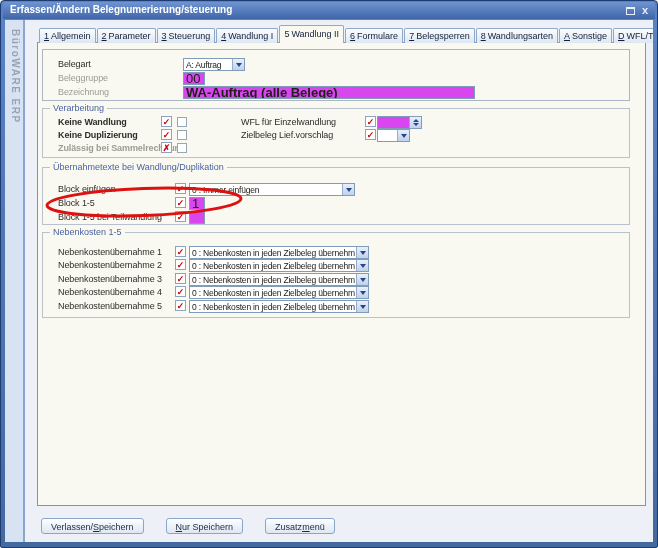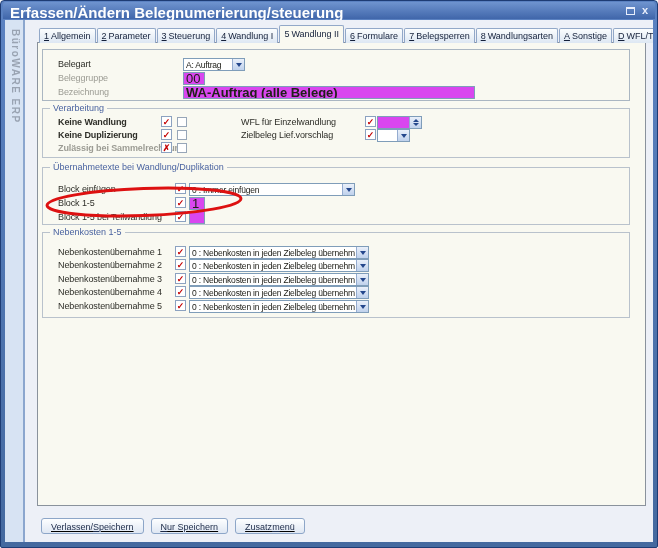--- a/index.html
+++ b/index.html
@@ -5,21 +5,21 @@
   html,body{margin:0;padding:0;background:#fff;}
   body{font-family:"Liberation Sans", sans-serif;}
   *{box-sizing:border-box;}
 
   .window{position:relative;width:658px;height:548px;margin:0;
     background:linear-gradient(#5b82c2,#44699f);
     border:1px solid #1e3c74;border-radius:4px 4px 2px 2px;overflow:hidden;}
 
   .titlebar{position:absolute;left:2px;top:1px;right:2px;height:17px;
     background:linear-gradient(#6f94cf,#4066aa);border-radius:3px 3px 0 0;color:#fff;}
-  .title-text{position:absolute;left:7px;top:2px;font-size:15px;font-weight:bold;white-space:nowrap;text-align:right;}
+  .title-text{position:absolute;left:7px;top:2px;font-size:10px;font-weight:bold;white-space:nowrap;text-align:right;}
   .tb-icons{position:absolute;right:7px;top:3px;display:flex;gap:7px;align-items:center;height:11px;}
   .max-ico{width:9px;height:8px;border:1px solid #e8eefc;border-top:2px solid #e8eefc;}
   .close-ico{font-size:11px;font-weight:bold;line-height:11px;color:#e8eefc;}
 
   .client{position:absolute;left:4px;top:19px;right:4px;bottom:5px;background:#edf0f7;overflow:hidden;}
 
   .sidestrip{position:absolute;left:0;top:0;bottom:0;width:20px;background:#d7e3f3;border-right:2px solid #8ba6ce;}
   .vtext{position:absolute;left:16px;top:9px;transform:rotate(90deg);transform-origin:0 0;
     font-size:10px;font-weight:bold;color:#99a3b2;letter-spacing:1.5px;white-space:nowrap;}
 
@@ -66,21 +66,21 @@
   #fields-box .lbl{left:15px;}
   #verarbeitung-box{top:65px;height:50px;}
   #uebernahme-box{top:124px;height:58px;}
   #nebenkosten-box{top:189px;height:86px;}
   .vl-lbl{left:15px;font-weight:bold;} .vl-icon{left:118px;} .vl-cb{left:134px;}
   .vr-lbl{left:198px;} .vr-icon{left:322px;} .vr-ctrl{left:334px;}
   .u-lbl{left:15px;} .u-icon{left:132px;} .u-ctrl{left:146px;}
 
   .annotation{position:absolute;left:4px;top:141px;pointer-events:none;z-index:6;}
 
-  .btnrow{position:absolute;left:36px;top:498px;display:flex;gap:7px;text-decoration:underline;}
+  .btnrow{position:absolute;left:36px;top:498px;display:flex;gap:22px;}
   .cmd{height:16px;padding:1px 9px 0;font-size:9px;color:#1c2a48;font-family:inherit;
     background:linear-gradient(#fdfeff,#dfe7f3);border:1px solid #8da6c8;border-radius:3px;cursor:pointer;white-space:nowrap;}
 </style>
 </head>
 <body>
 
 <div class="window">
 
   <div class="titlebar">
     <span class="title-text">Erfassen/Ändern Belegnumerierung/steuerung</span>

